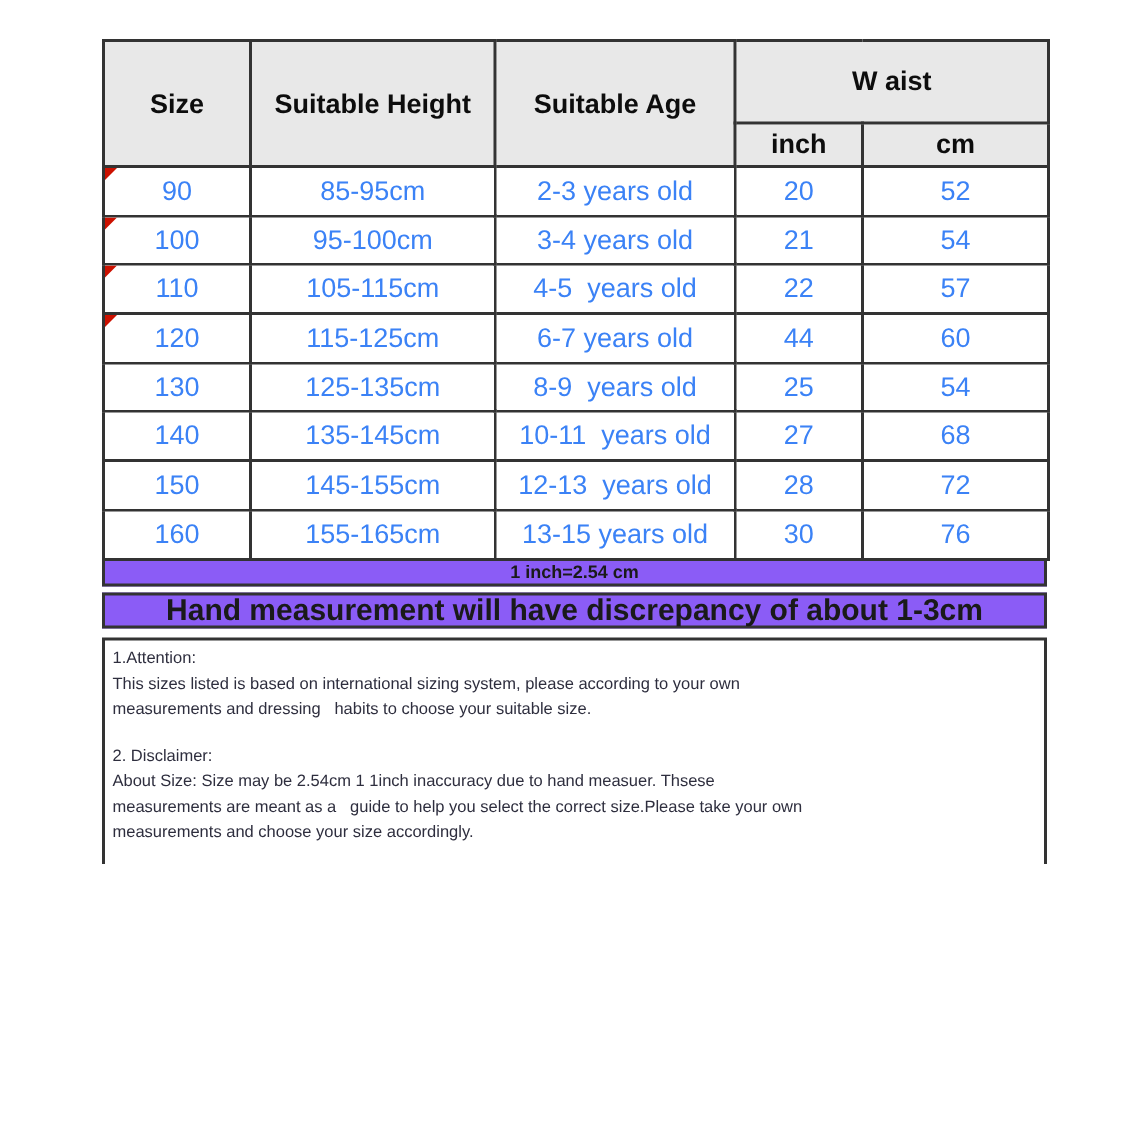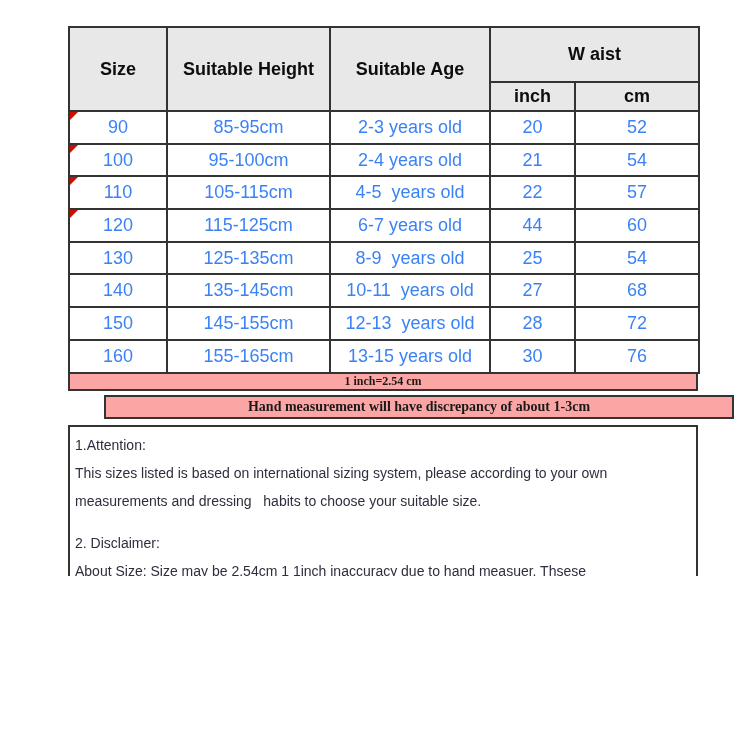--- a/index.html
+++ b/index.html
@@ -54,50 +54,49 @@
     width: 0;
     height: 0;
     border-top: 8px solid #cc1100;
     border-right: 8px solid transparent;
   }
   .note-bar {
     box-sizing: border-box;
     border: 2px solid #333333;
     width: 630px;
     text-align: center;
-    font-family: Liberation Serif, serif;
+    font-family: Liberation Sans, sans-serif;
     font-weight: bold;
     color: #1a1a1a;
-    background: #fca5a5;
+    background: #8b5cf6;
   }
   .note-bar.conversion {
     margin-top: -2px;
     height: 19px;
     line-height: 15px;
     font-size: 12px;
   }
   .note-bar.hand {
     margin-top: 4px;
     height: 24px;
     line-height: 20px;
-    font-size: 14px;
-    margin-left: 36px;
+    font-size: 20px;
   }
   .notes-box {
     box-sizing: border-box;
     margin-top: 6px;
     border: 2px solid #333333;
     width: 630px;
     height: 280px;
     padding: 4px 5px;
     background: #ffffff;
   }
   .notes-section {
-    font-size: 14px;
-    line-height: 28px;
+    font-size: 11px;
+    line-height: 17px;
     color: #2e2e3e;
     white-space: pre;
     margin: 0 0 14px 0;
   }
 </style>
 </head>
 <body>
 
 <div class="page">
   <div class="chart-wrap">
@@ -126,21 +125,21 @@
         <tr>
           <td><span class="corner-marker"></span><span>90</span></td>
           <td>85-95cm</td>
           <td>2-3 years old</td>
           <td>20</td>
           <td>52</td>
         </tr>
         <tr>
           <td><span class="corner-marker"></span><span>100</span></td>
           <td>95-100cm</td>
-          <td>2-4 years old</td>
+          <td>3-4 years old</td>
           <td>21</td>
           <td>54</td>
         </tr>
         <tr>
           <td><span class="corner-marker"></span><span>110</span></td>
           <td>105-115cm</td>
           <td>4-5  years old</td>
           <td>22</td>
           <td>57</td>
         </tr>

